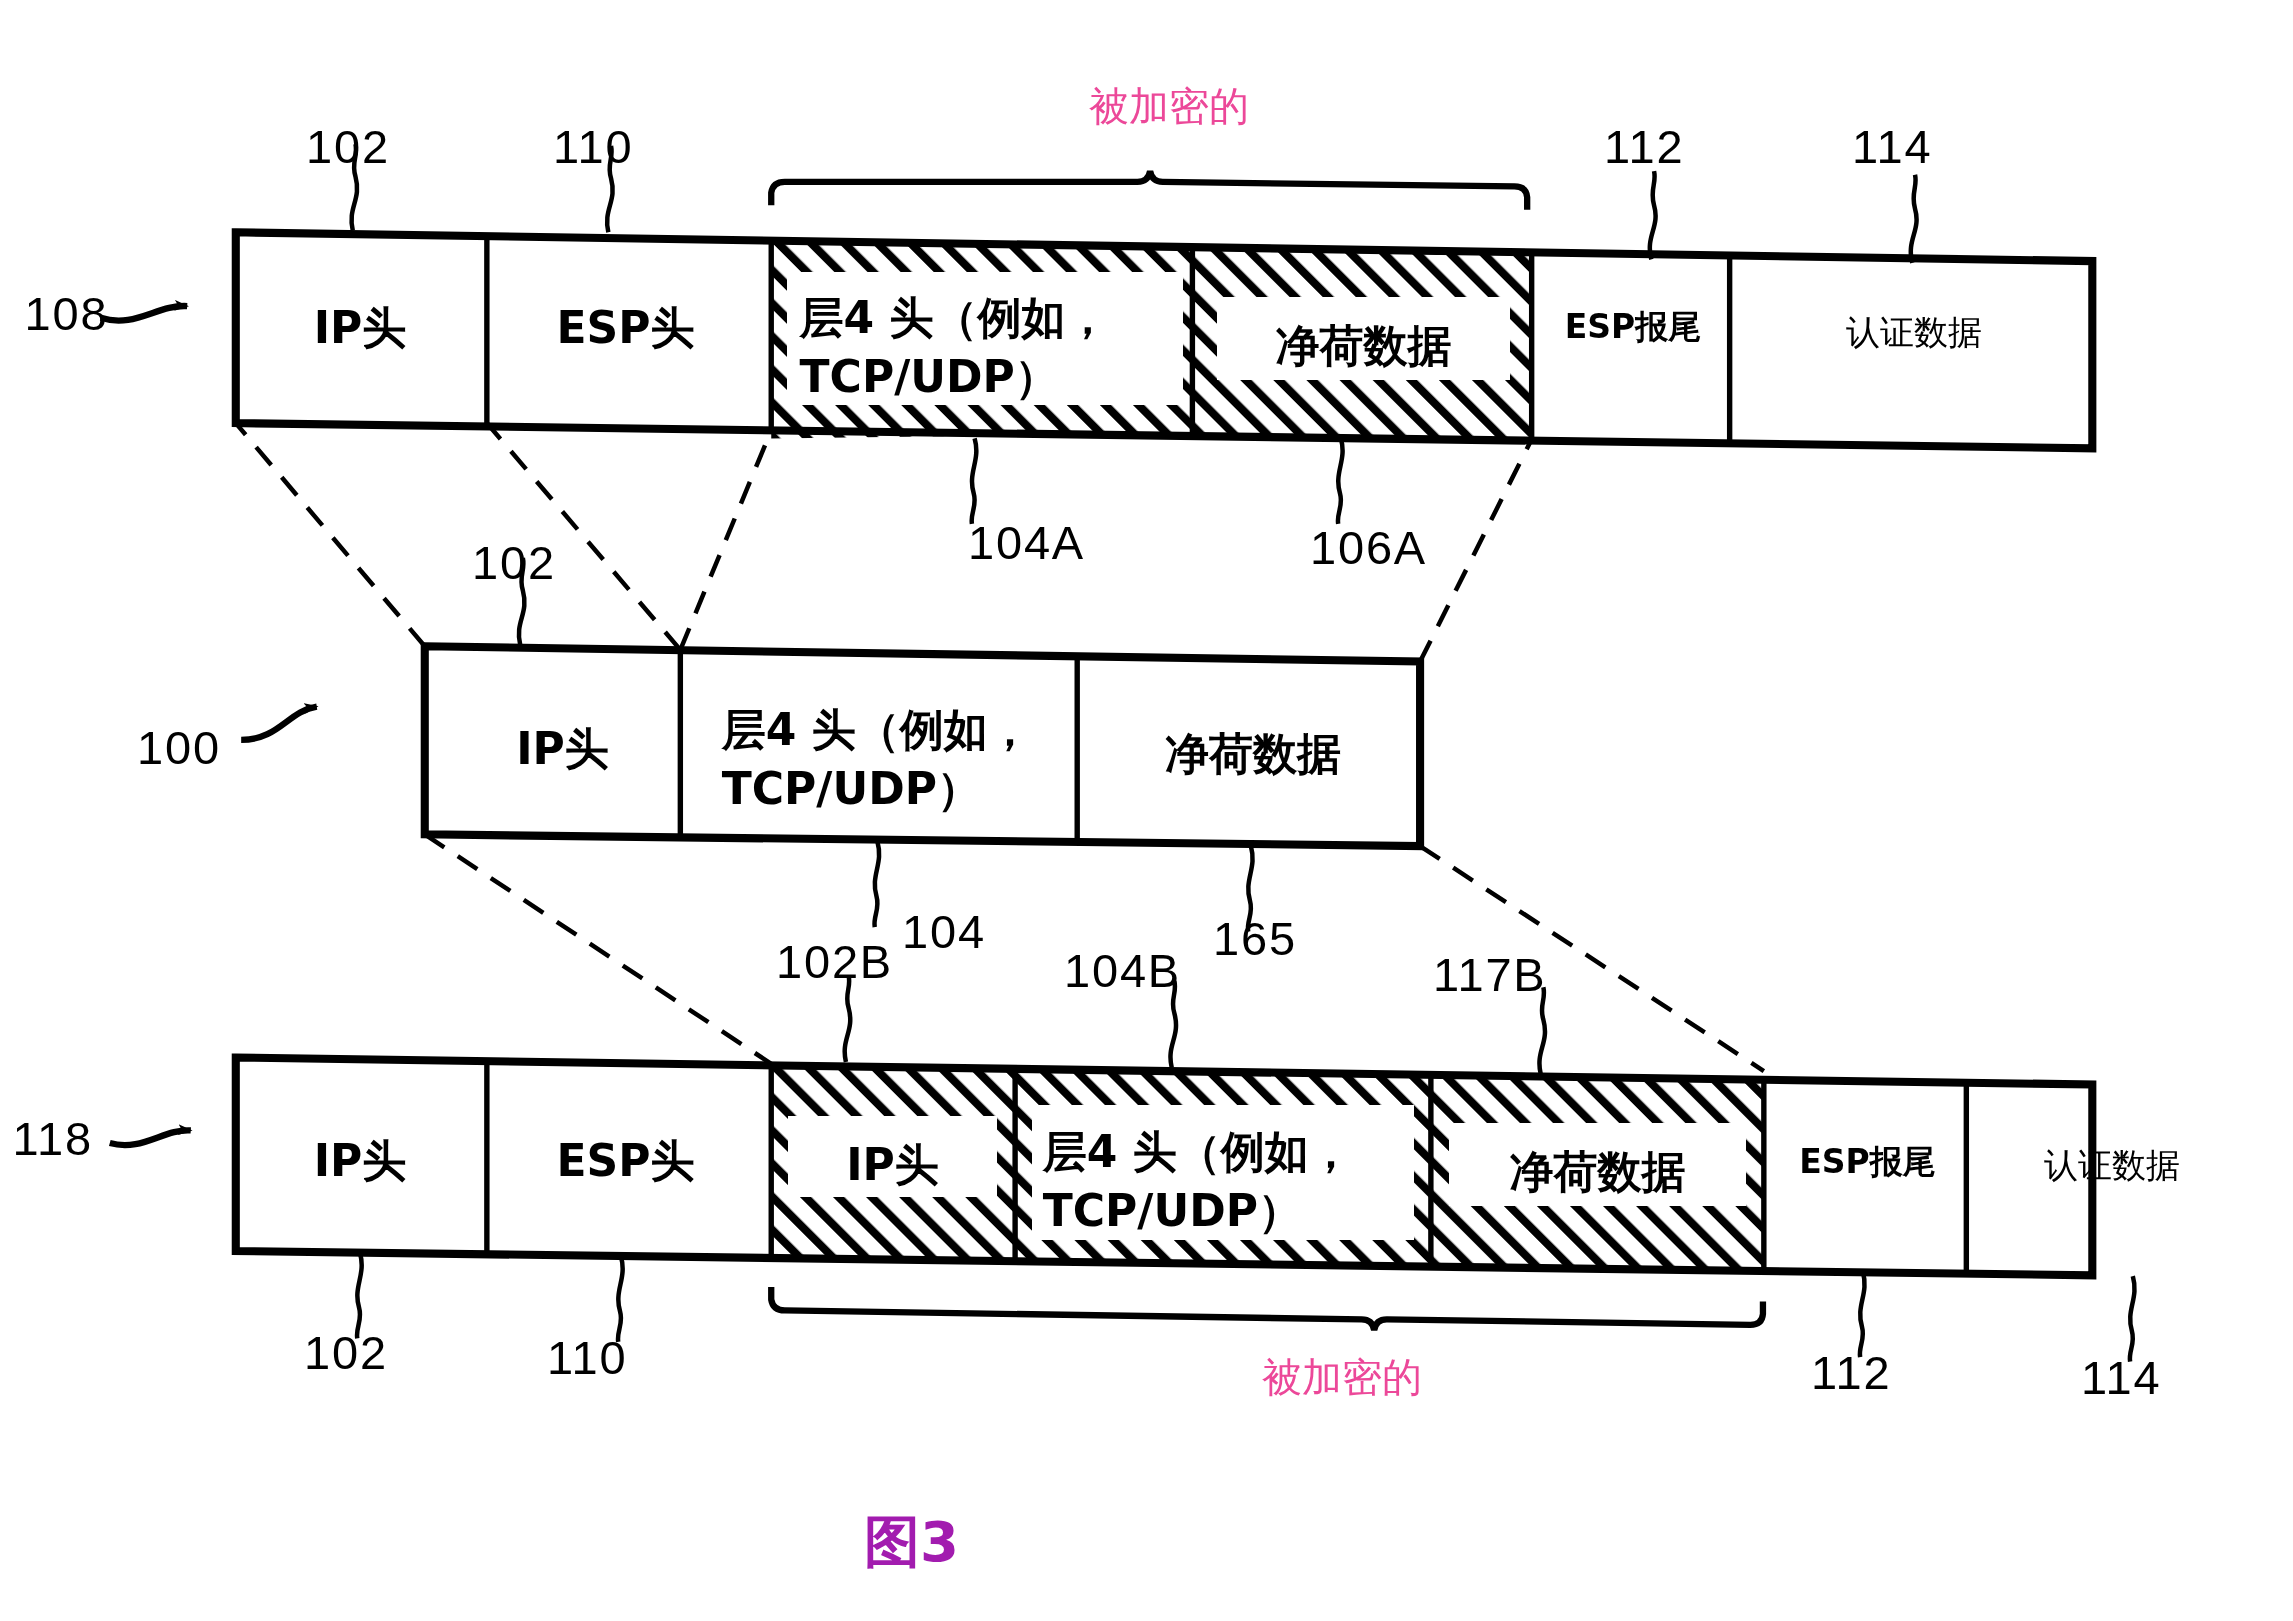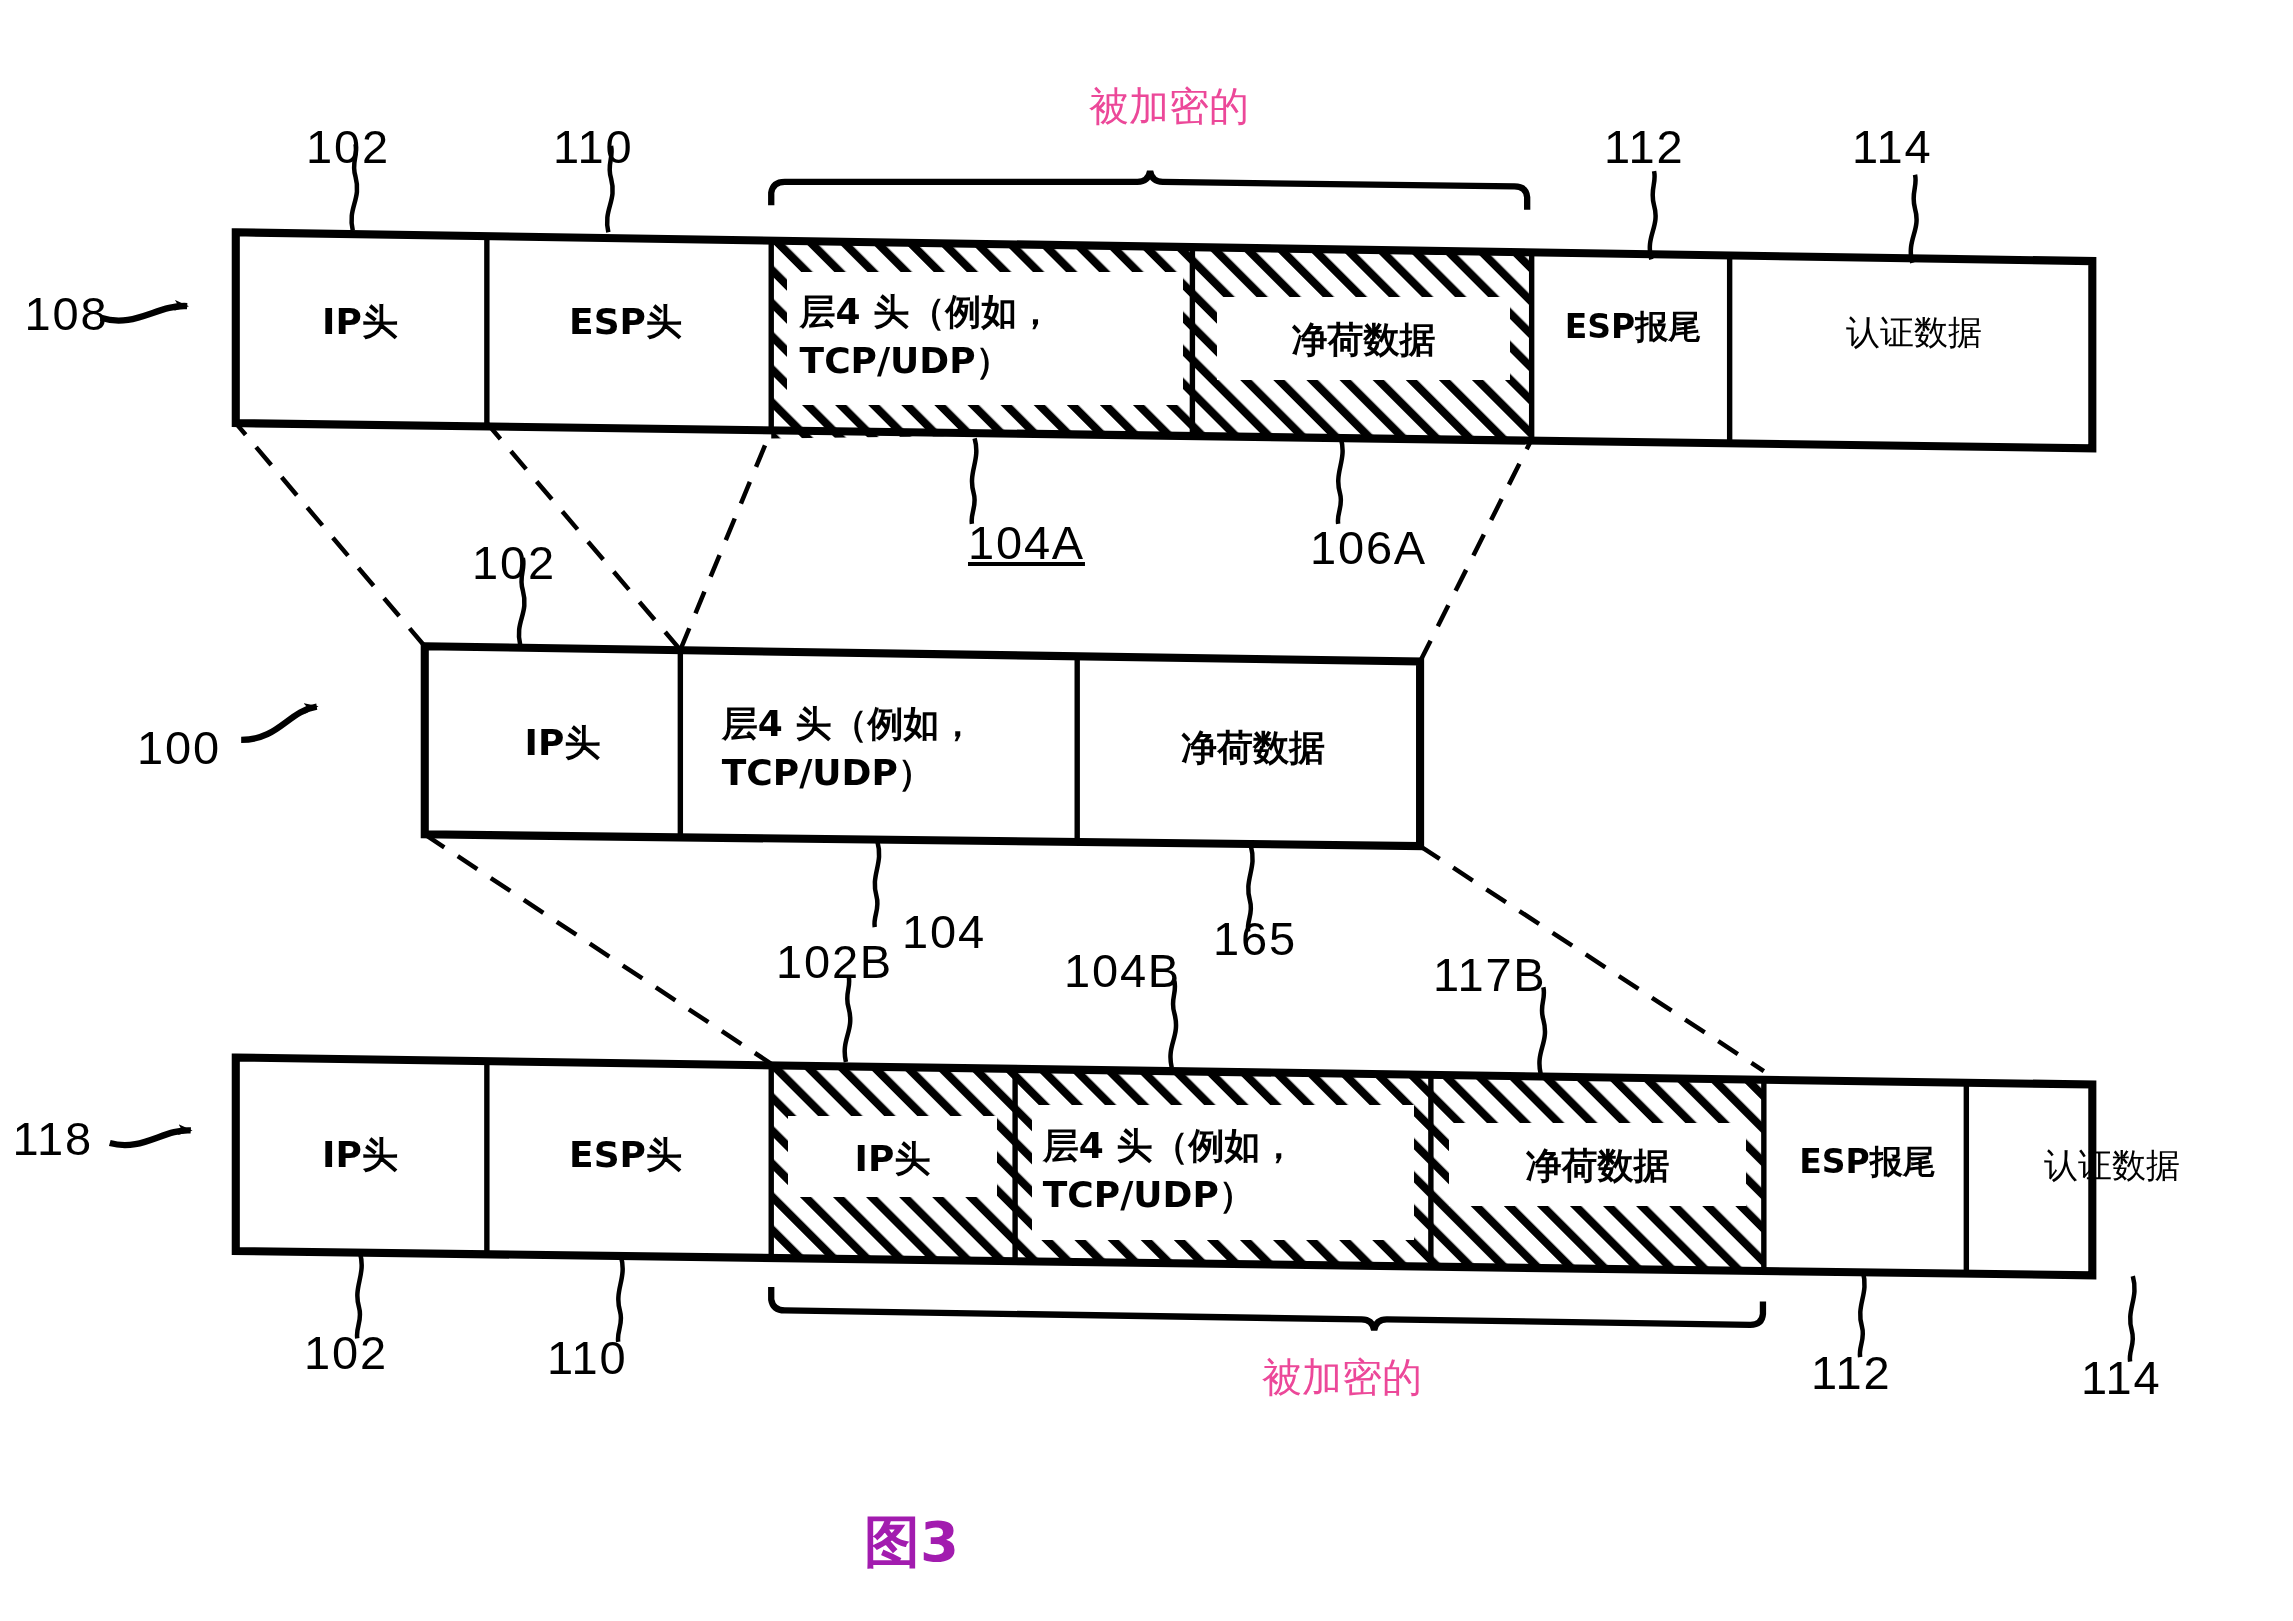--- a/index.html
+++ b/index.html
@@ -22,21 +22,21 @@
     font-size:47px;
     font-weight:400;
     letter-spacing:1.8px;
     color:#000;
     white-space:nowrap;
   }
   
   .boxlabel{
     position:absolute;
     text-align:center;
-    font-size:36px;
+    font-size:44px;
     font-weight:700;
     color:#000;
     line-height:1.3;
     white-space:nowrap;
   }
   .boxlabel.two{ line-height:1.35; }
   
   .cjk{
     font-family:"DejaVu Sans","Liberation Sans",sans-serif;
   }
@@ -178,21 +178,21 @@
       <path d="M122,1270 C158,1280 182,1254 212,1256" marker-end="url(#arrowhead)"></path>
     </g>
   </svg>
 
   <div class="ref" style="left:12.6px;top:286px;margin-left:12px;">108</div>
 
   <div class="ref" style="left:306px;top:119px;">102</div>
   <div class="ref" style="left:553px;top:119px;">110</div>
   <div class="ref" style="left:1604px;top:119px;">112</div>
   <div class="ref" style="left:1852px;top:119px;">114</div>
-  <div class="ref" style="left:968px;top:515px;text-decoration:underline;">104A</div>
+  <div class="ref" style="left:968px;top:515px;">104A</div>
   <div class="ref" style="left:1310px;top:520px;">106A</div>
 
   <div class="enc cjk" style="left:1067px;top:79px;">被加密的</div>
 
   <div class="boxlabel cjk" style="left:270px;top:299px;width:180px;">IP头</div>
   <div class="boxlabel cjk" style="left:513px;top:299px;width:225px;">ESP头</div>
 
   <div class="plaque" style="left:787px;top:272px;width:396px;height:133px;"></div>
   <div class="boxlabel cjk two" style="left:787px;top:288px;width:396px;text-align:left;padding-left:12.6px;box-sizing:border-box;">
     <span>层4 头（例如，</span><br>

